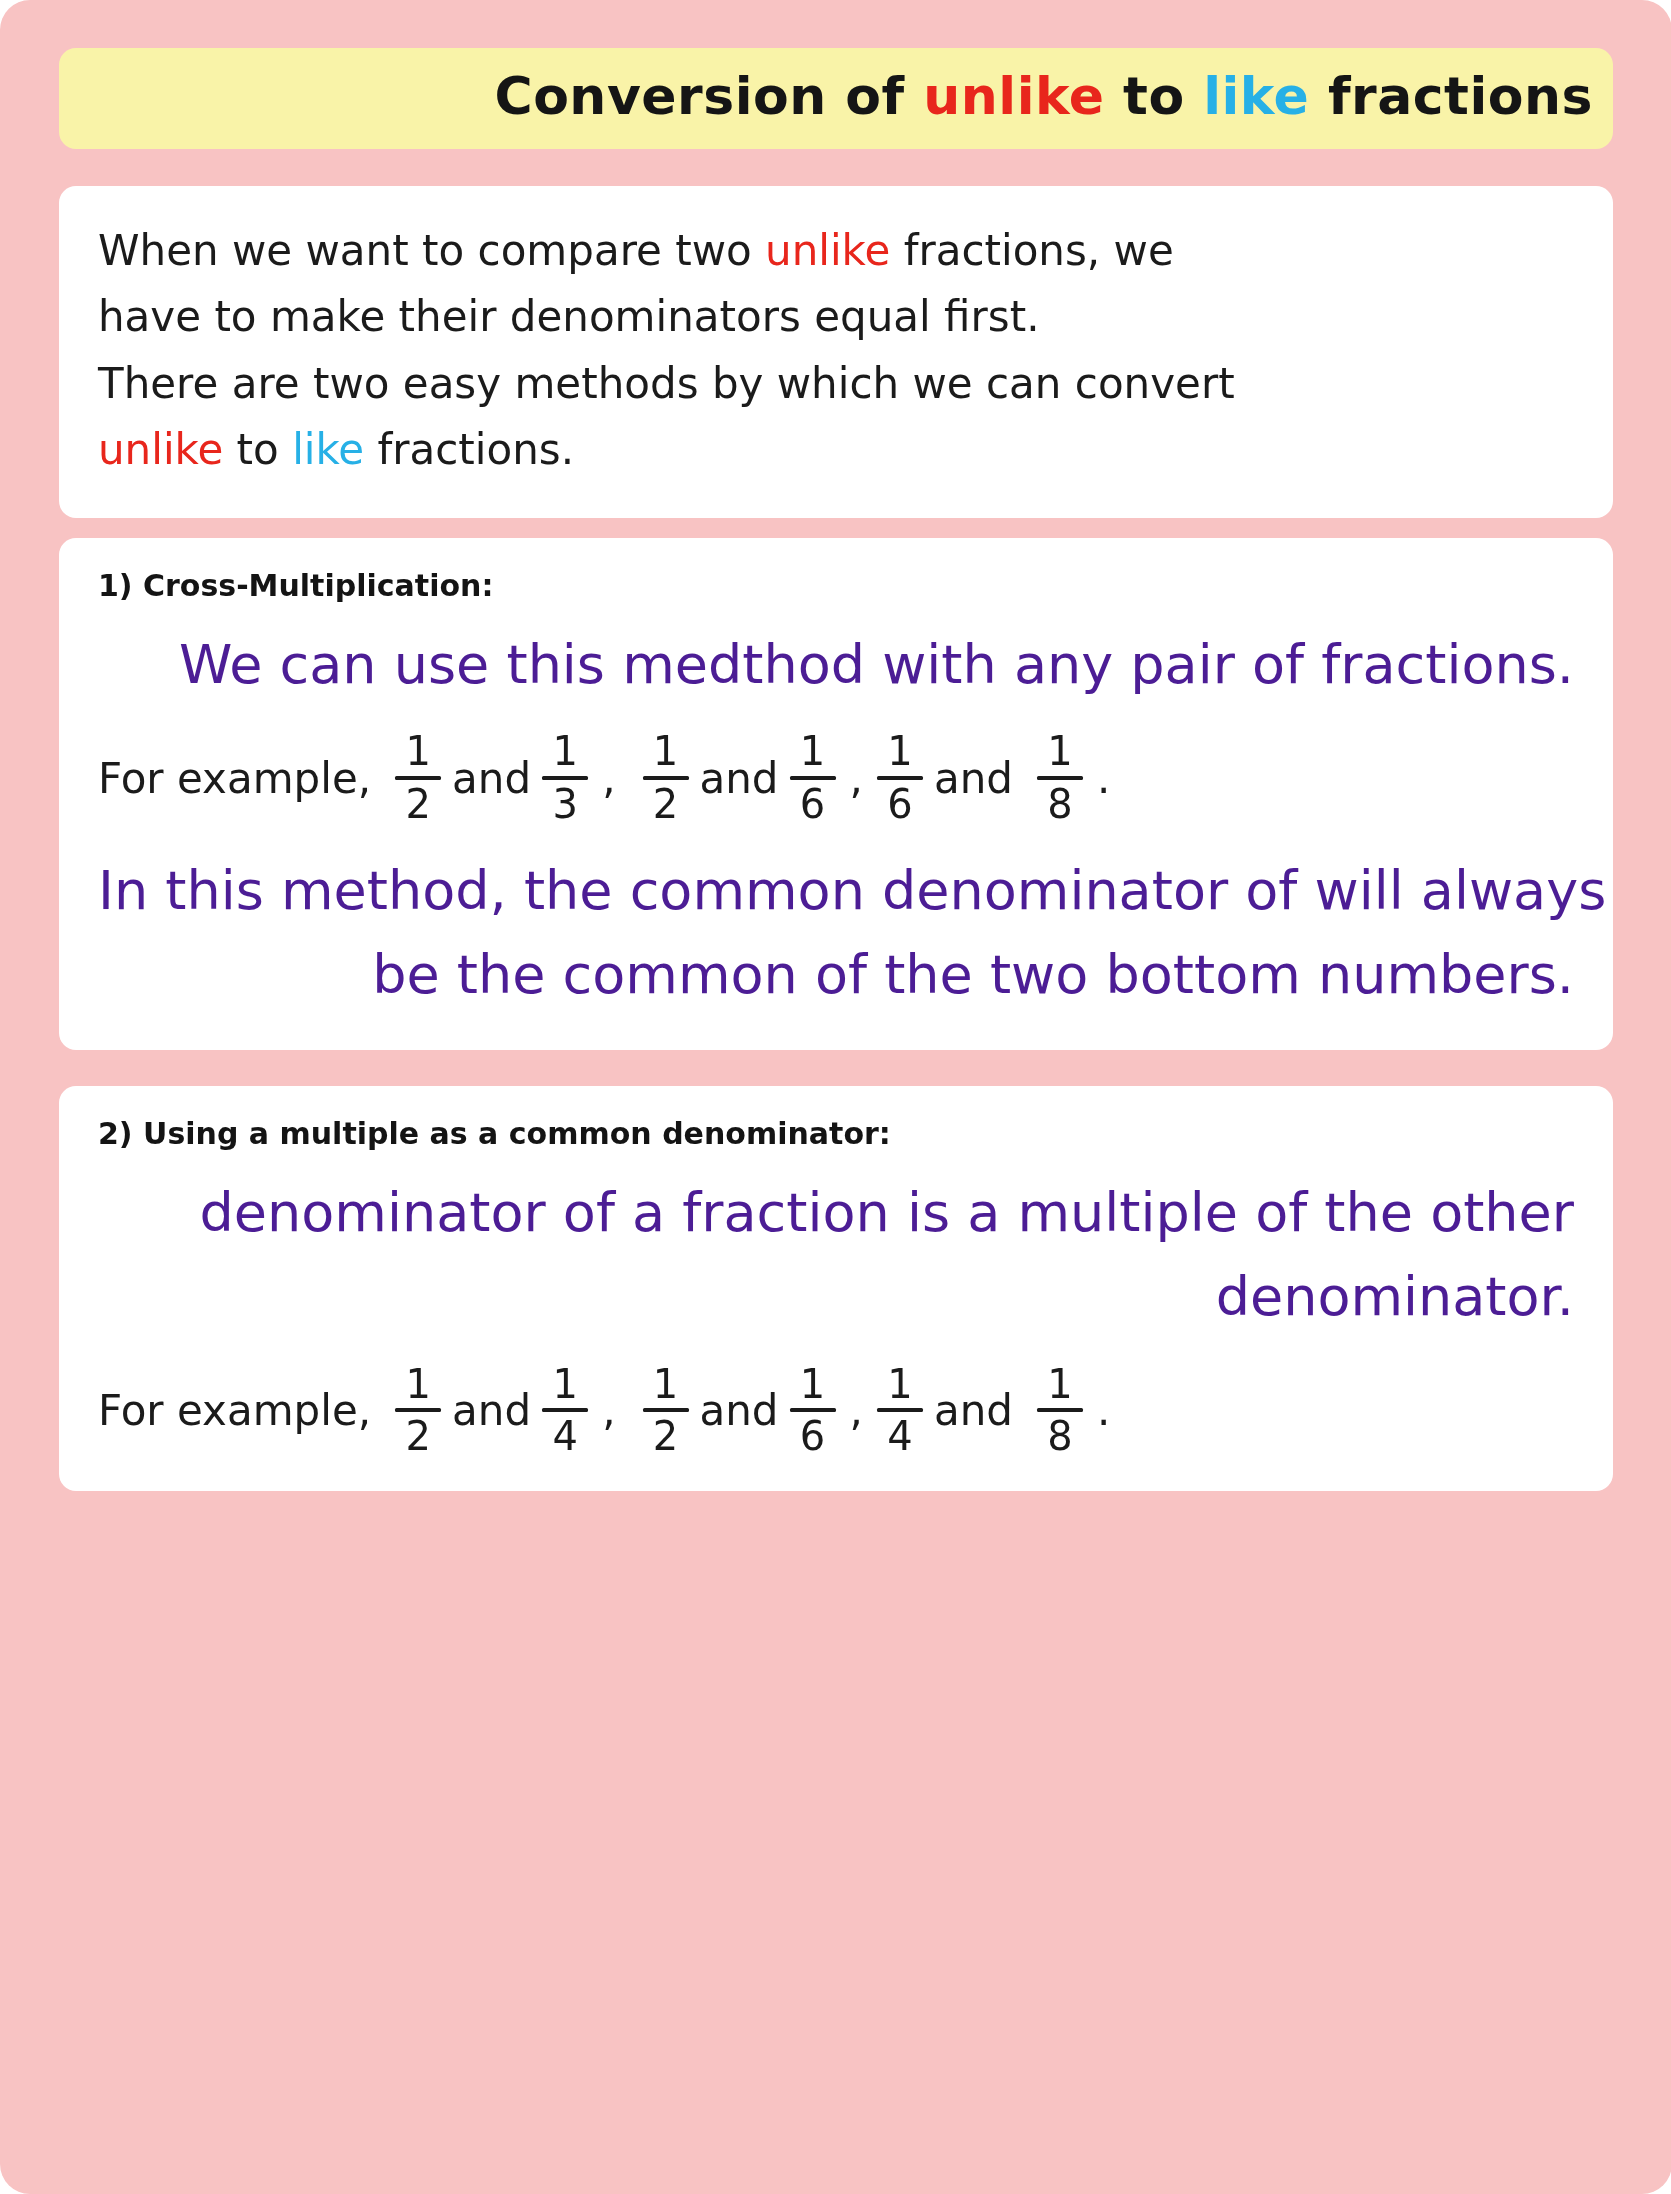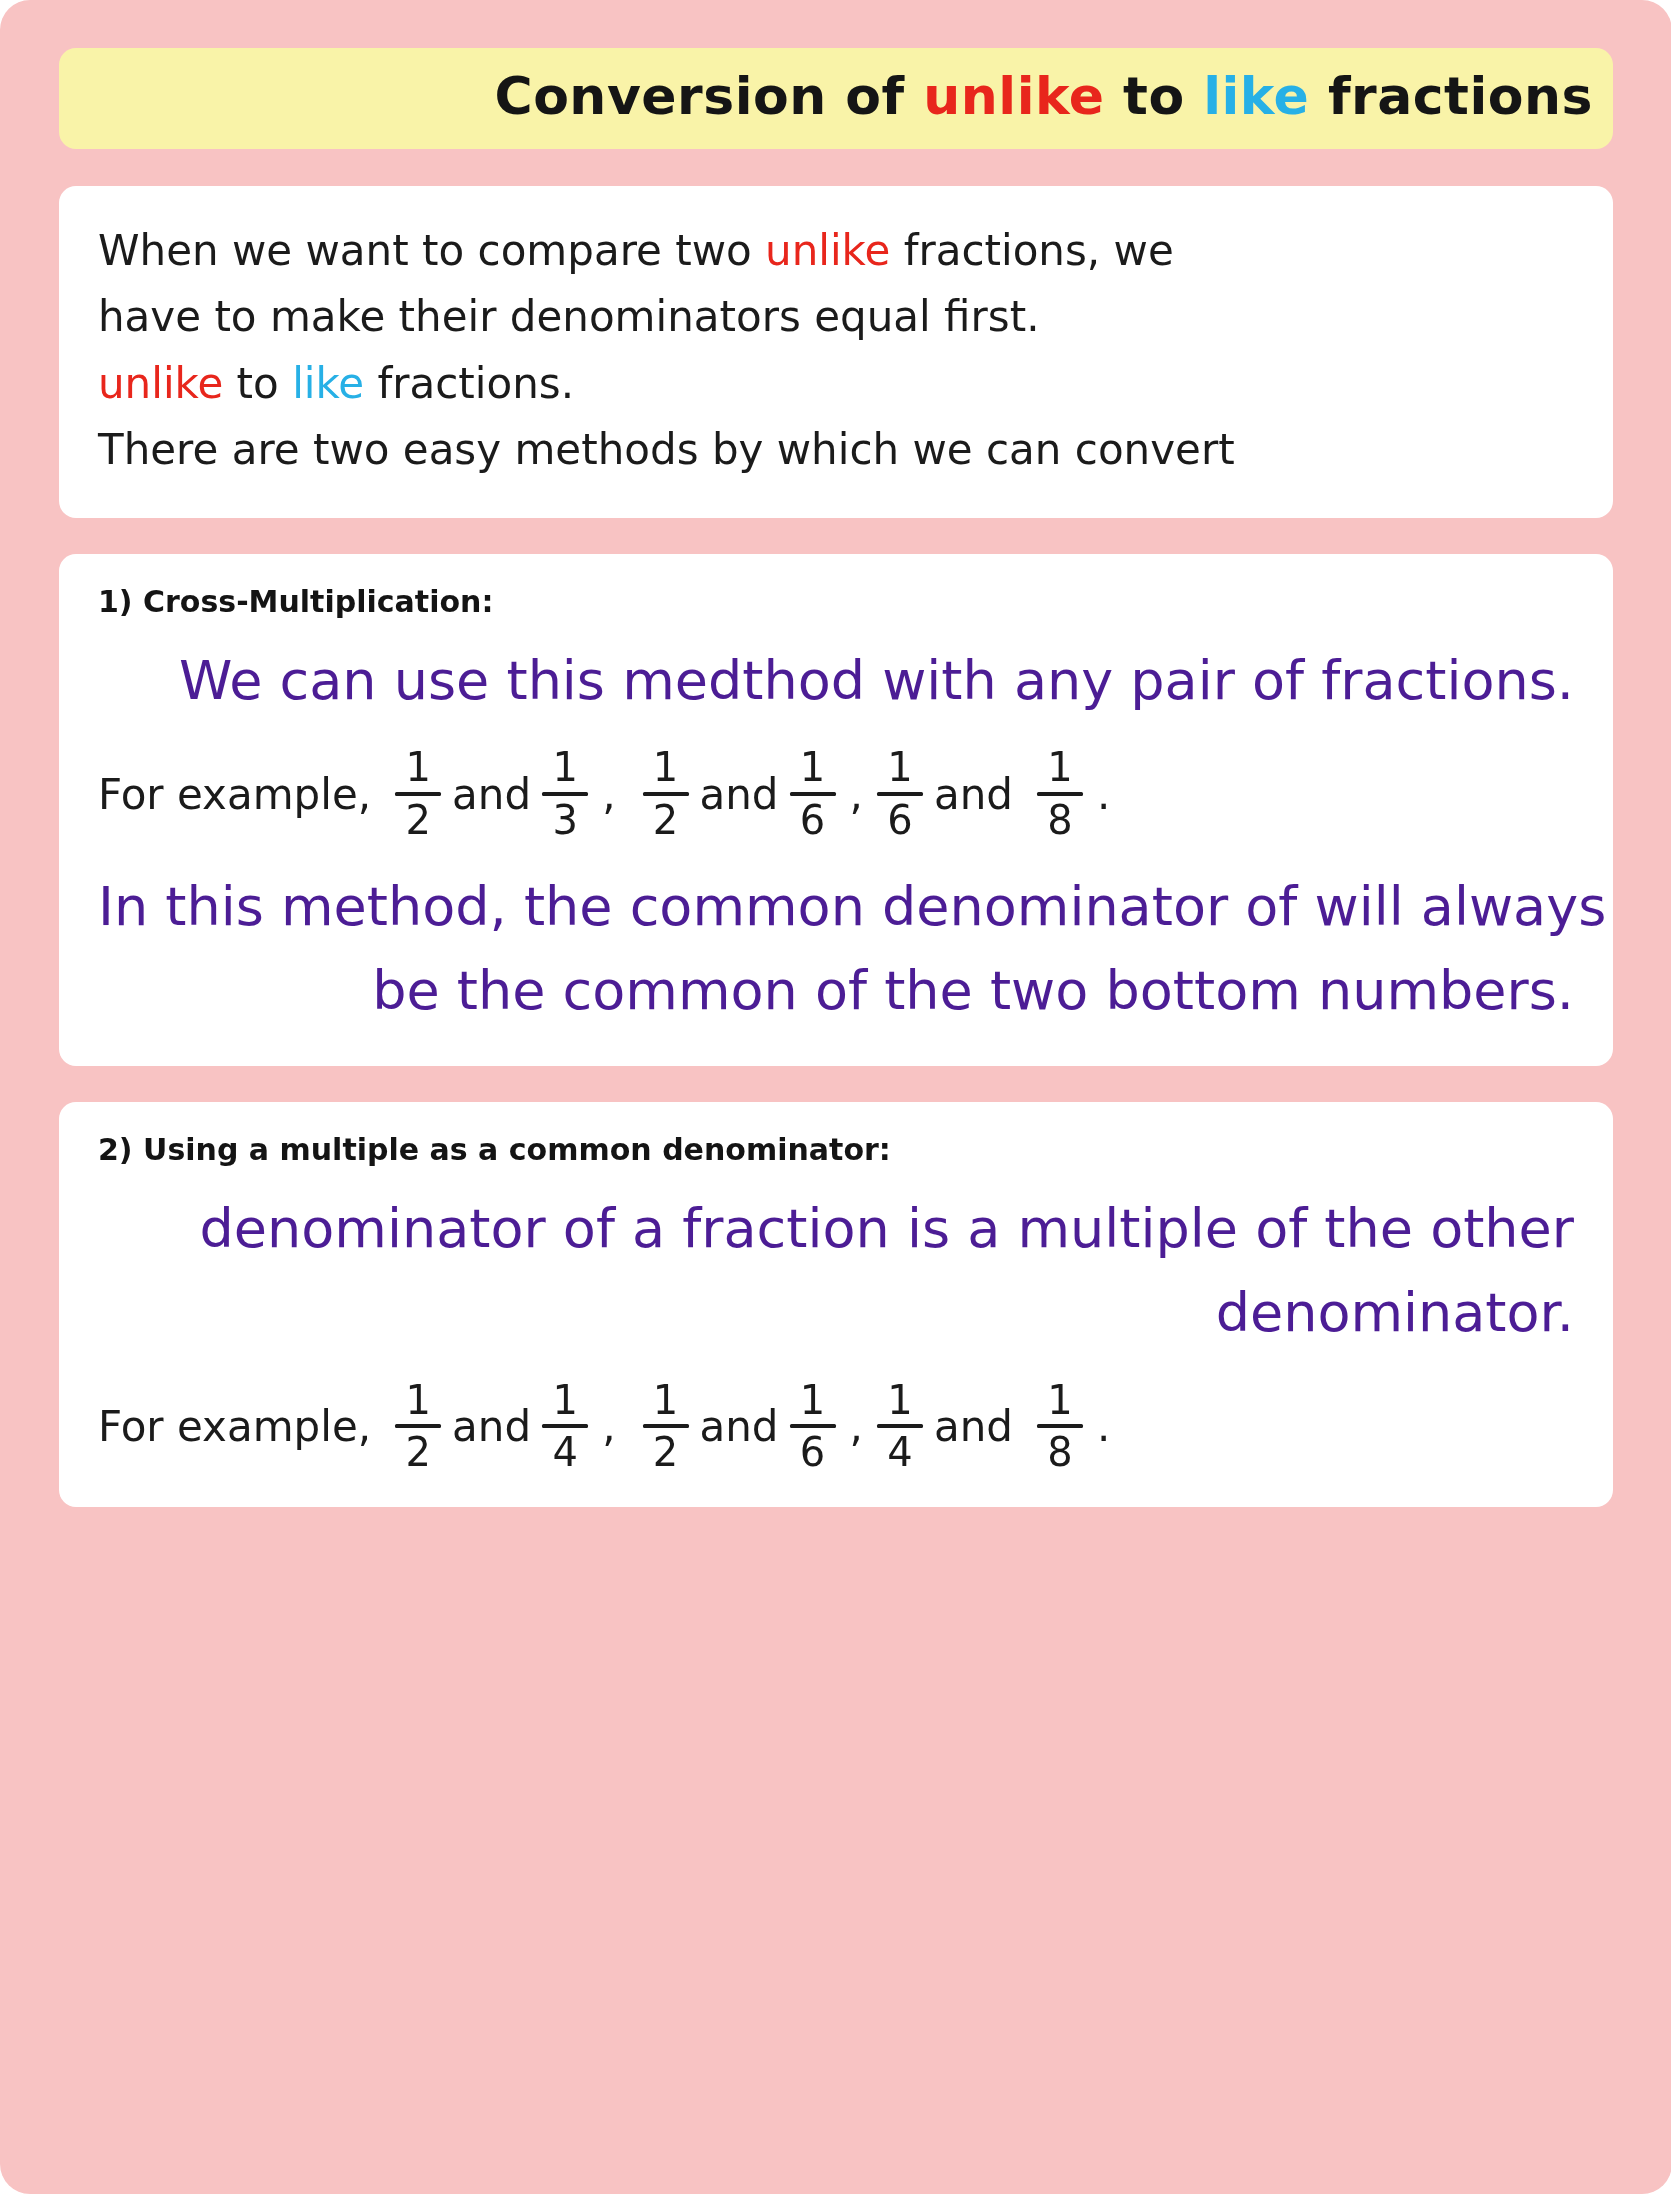--- a/index.html
+++ b/index.html
@@ -42,21 +42,21 @@
     color: #151515;
     line-height: 1.15;
     white-space: nowrap;
   }
   .red { color: #e8261c; }
   .blue { color: #27b0e6; }
 
   
   .intro-card {
     padding: 32px 39px 35px 39px;
-    margin-bottom: 36px;
+    margin-bottom: 20px;
   }
   .body-line {
     font-size: 42px;
     color: #1b1b1b;
     line-height: 1.58;
     white-space: nowrap;
   }
 
   
   .method-card {
@@ -123,22 +123,22 @@
 
 <div class="page">
 
   <div class="title-card">
     <div class="title-text"><span>Conversion of </span><span class="red">unlike</span><span> to </span><span class="blue">like</span><span> fractions</span></div>
   </div>
 
   <div class="card intro-card">
     <div class="body-line"><span>When we want to compare two </span><span class="red">unlike</span><span> fractions, we</span></div>
     <div class="body-line">have to make their denominators equal first.</div>
+    <div class="body-line">There are two easy methods by which we can convert</div>
     <div class="body-line"><span class="red">unlike</span><span> to </span><span class="blue">like</span><span> fractions.</span></div>
-    <div class="body-line">There are two easy methods by which we can convert</div>
   </div>
 
   <div class="card method-card">
     <div class="method-heading">1) Cross-Multiplication:</div>
     <div class="para"><span class="indent"></span><span>We can use this medthod with any pair of fractions.</span></div>
 
     <div class="spacer-sm"></div>
 
     <div class="frac-line">
       <span class="txt">For example,</span>

